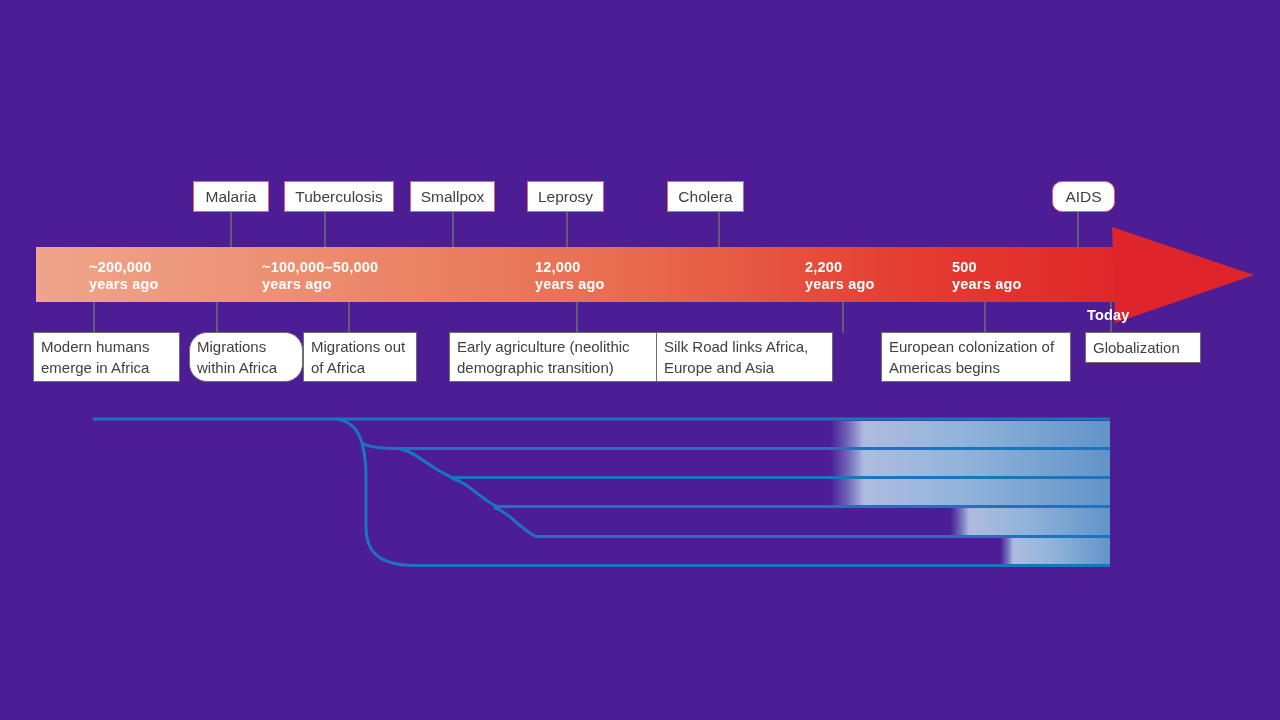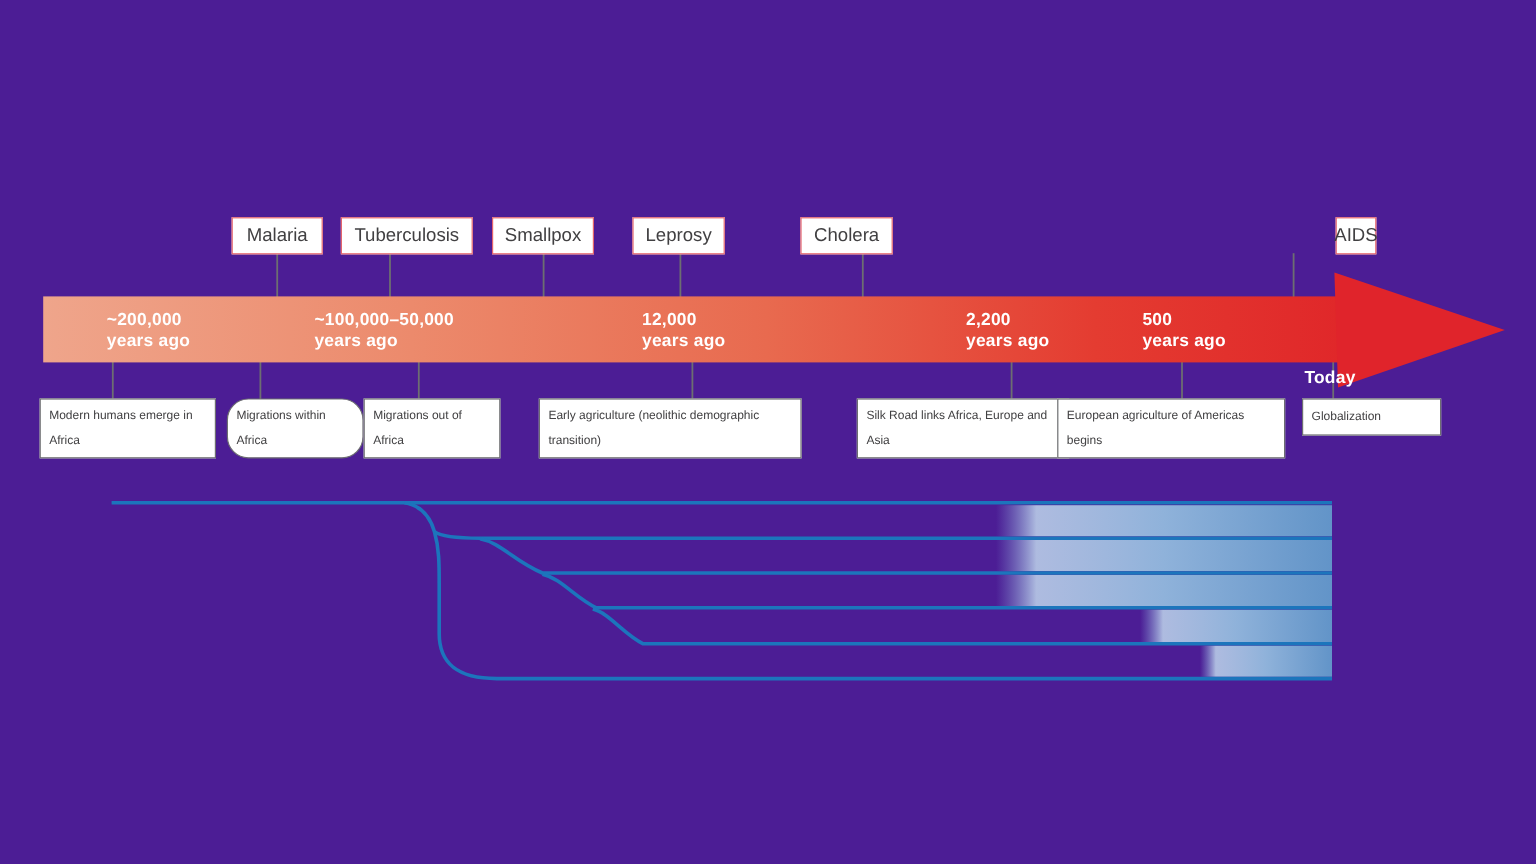--- a/index.html
+++ b/index.html
@@ -23,21 +23,21 @@
     z-index:2;
     white-space:nowrap;
   }
   .ebox{
     position:absolute;
     top:332px;
     box-sizing:border-box;
     border:1.5px solid #6d6e71;
     background:#ffffff;
     padding:3px 7px;
-    font-size:10px;line-height:21px;
+    font-size:15px;line-height:21px;
     min-height:31px;
     display:flex;align-items:center;
     z-index:2;
   }
   .tlabel{
     position:absolute;
     z-index:3;
     color:#ffffff;
     font-weight:bold;
     font-size:14.5px;line-height:17px;
@@ -115,21 +115,21 @@
     </div>
   <div class="dbox" style="left:410px;width:85px;">
       <span>Smallpox</span>
     </div>
   <div class="dbox" style="left:527px;width:77px;">
       <span>Leprosy</span>
     </div>
   <div class="dbox" style="left:667px;width:77px;">
       <span>Cholera</span>
     </div>
-  <div class="dbox" style="left:1113px;width:34px;">
+  <div class="dbox" style="left:1052px;width:63px;border-radius:10px;">
       <span>AIDS</span>
     </div>
 
   <div class="tlabel" style="left:50px;top:259px;margin-left:39px;">
     <div>~200,000</div>
     <div>years ago</div>
   </div>
   <div class="tlabel" style="left:262px;top:259px;">
     <div>~100,000–50,000</div>
     <div>years ago</div>
@@ -155,23 +155,23 @@
     </div>
   <div class="ebox" style="left:189px;width:114px;border-radius:18px;">
       <span>Migrations within Africa</span>
     </div>
   <div class="ebox" style="left:303px;width:114px;">
       <span>Migrations out of Africa</span>
     </div>
   <div class="ebox" style="left:449px;width:219px;">
       <span>Early agriculture (neolithic demographic transition)</span>
     </div>
-  <div class="ebox" style="left:714px;width:177px;">
+  <div class="ebox" style="left:656px;width:177px;">
       <span>Silk Road links Africa, Europe and Asia</span>
     </div>
   <div class="ebox" style="left:881px;width:190px;">
-      <span>European agriculture of Americas begins</span>
+      <span>European colonization of Americas begins</span>
     </div>
   <div class="ebox" style="left:1085px;width:116px;">
       <span>Globalization</span>
     </div>
 
 </div>
 
 </body></html>

